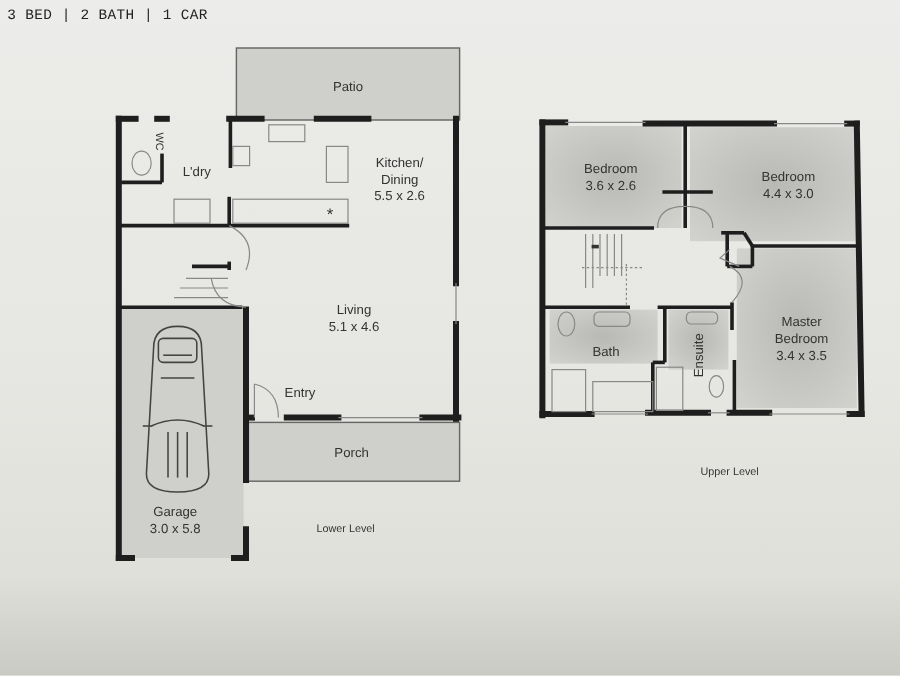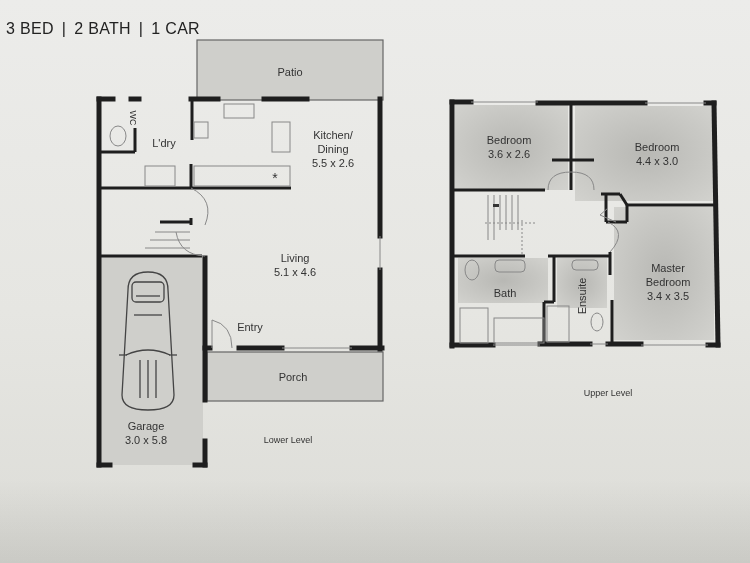--- a/index.html
+++ b/index.html
@@ -1,19 +1,19 @@
 <!DOCTYPE html>
 <html><head>
 <meta charset="utf-8">
 <style>
   html,body{margin:0;padding:0;}
   body{width:750px;height:563px;overflow:hidden;background:#e8e8e3;font-family:"Liberation Sans",sans-serif;position:relative;}
   .paper{position:absolute;left:0;top:0;width:750px;height:563px;background:linear-gradient(180deg,#ececea 0%,#e6e6e2 55%,#dcdcd7 100%);}
   .shadow{position:absolute;left:0;top:480px;width:750px;height:83px;background:linear-gradient(180deg,rgba(0,0,0,0) 0%,rgba(120,120,115,0.18) 100%);}
-  .header{position:absolute;left:6px;top:20px;font-size:16px;color:#222;letter-spacing:0.3px;}
+  .header{position:absolute;left:6px;top:6px;font-size:12px;color:#222;letter-spacing:0.3px;font-family:Liberation Mono, monospace;}
   .header .sep{margin:0 8px;}
   svg{position:absolute;left:0;top:0;}
   .lbl{font-family:"Liberation Sans",sans-serif;fill:#333;font-size:11px;text-anchor:middle;}
   .lbl-sm{font-family:"Liberation Sans",sans-serif;fill:#333;font-size:9px;text-anchor:middle;}
 </style>
 </head>
 <body>
 
 <div class="paper"></div>
 <div class="shadow"></div>

